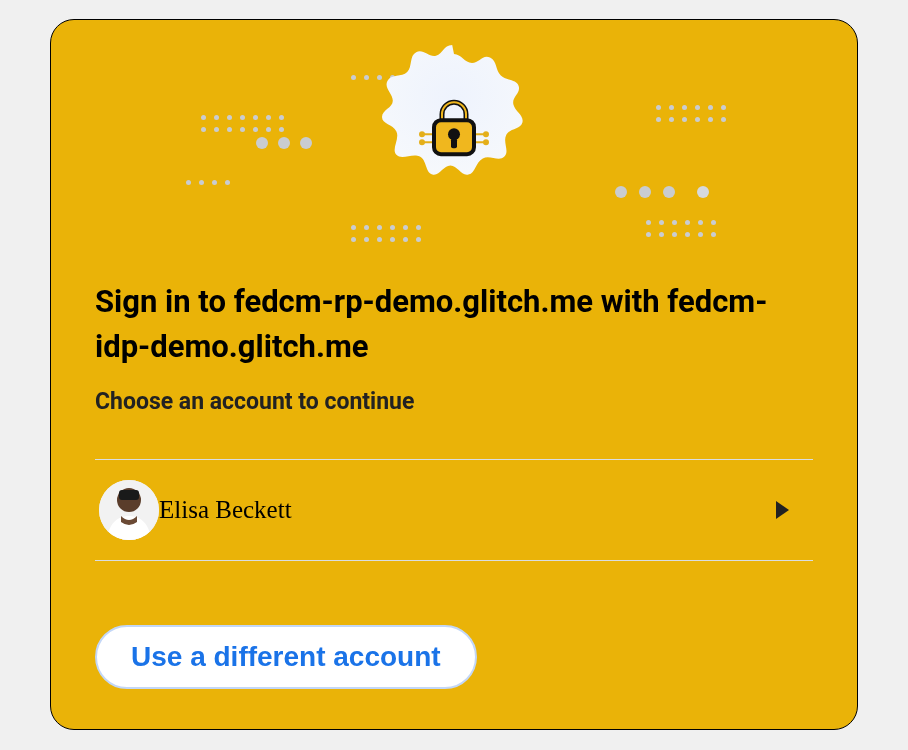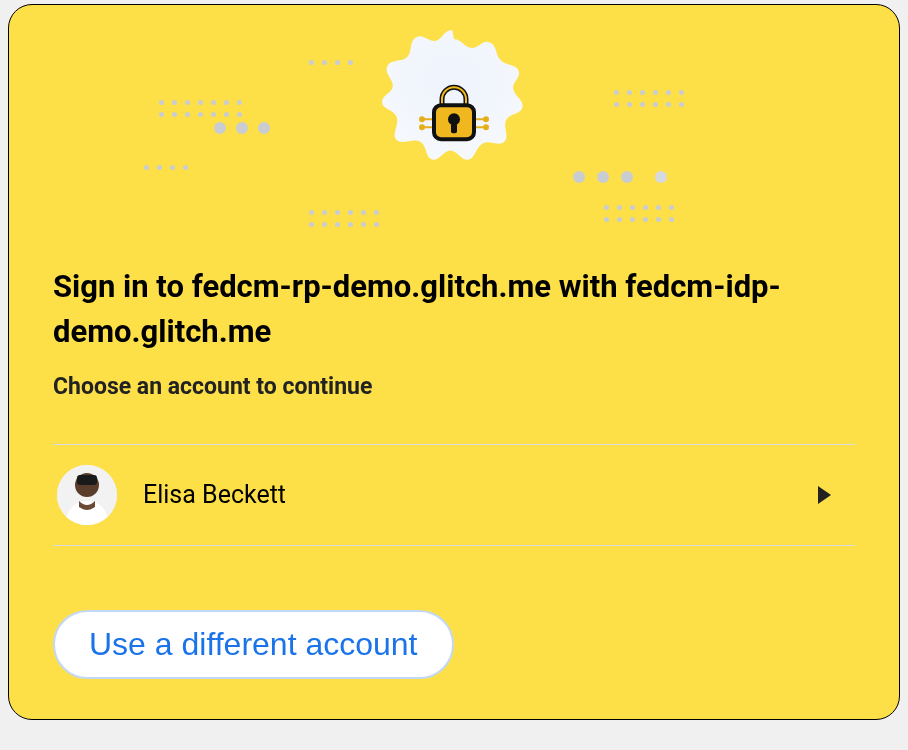--- a/index.html
+++ b/index.html
@@ -8,23 +8,23 @@
     padding: 0;
     width: 908px;
     height: 750px;
     font-family: -apple-system, BlinkMacSystemFont, "Segoe UI", Roboto, sans-serif;
     background: #f0f0f0;
     display: flex;
     align-items: flex-start;
     justify-content: center;
   }
   .dialog {
-    width: 892px;
-    margin-top: 4px;
-    background: #fde047;
+    width: 808px;
+    margin-top: 19px;
+    background: #eab308;
     border: 1.5px solid #000;
     border-radius: 24px;
     padding: 0 0 40px 0;
     overflow: hidden;
   }
   .hero {
     position: relative;
     height: 230px;
     width: 100%;
   }
@@ -67,24 +67,24 @@
     color: #222;
     margin-bottom: 44px;
     font-weight: bold;
   }
   .accounts {
     border-top: 1px solid #d9dde1;
   }
   .account-row {
     display: flex;
     align-items: center;
-    gap: 26px;
     padding: 20px 4px;
     border-bottom: 1px solid #d9dde1;
     cursor: pointer;
+    font-family: Liberation Serif, serif;
   }
   .avatar {
     width: 60px; height: 60px; border-radius: 50%;
     background: #eee;
     flex-shrink: 0;
     overflow: hidden;
   }
   .acct-info { flex: 1; }
   .acct-name {
     font-size: 25px;
@@ -102,22 +102,22 @@
     border-left: 13px solid #222;
     margin-right: 20px;
   }
   .footer {
     display: flex;
     justify-content: space-between;
     align-items: center;
     margin-top: 64px;
   }
   .btn {
-    font-size: 32px;
-    font-weight: 400;
+    font-size: 28px;
+    font-weight: 700;
     color: #1a73e8;
     background: #fff;
     border: 2px solid #c3d7f7;
     border-radius: 40px;
     padding: 14px 34px;
     cursor: pointer;
   }
 </style>
 </head>
 <body>

